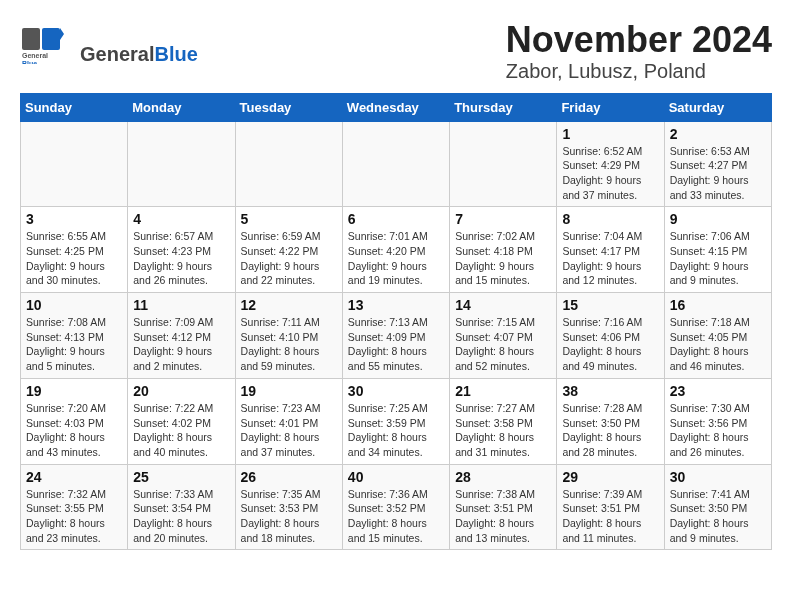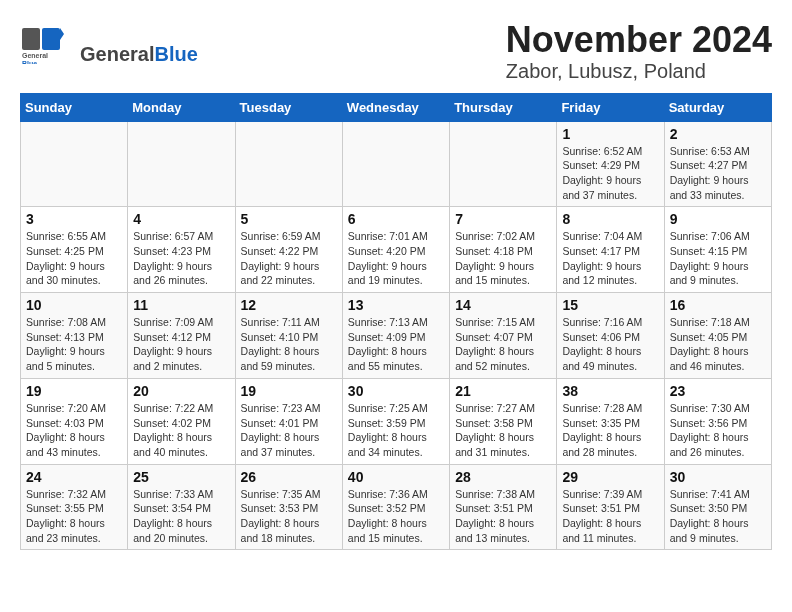--- a/index.html
+++ b/index.html
@@ -248,21 +248,21 @@
         </td>
         <td>
           <span class="day-number">21</span>
           <div class="day-info">Sunrise: 7:27 AM
 Sunset: 3:58 PM
 Daylight: 8 hours and 31 minutes.</div>
         </td>
         <td>
           <span class="day-number">38</span>
           <div class="day-info">Sunrise: 7:28 AM
-Sunset: 3:35 PM
+Sunset: 3:50 PM
 Daylight: 8 hours and 28 minutes.</div>
         </td>
         <td>
           <span class="day-number">23</span>
           <div class="day-info">Sunrise: 7:30 AM
 Sunset: 3:56 PM
 Daylight: 8 hours and 26 minutes.</div>
         </td>
       </tr>
       <tr>

